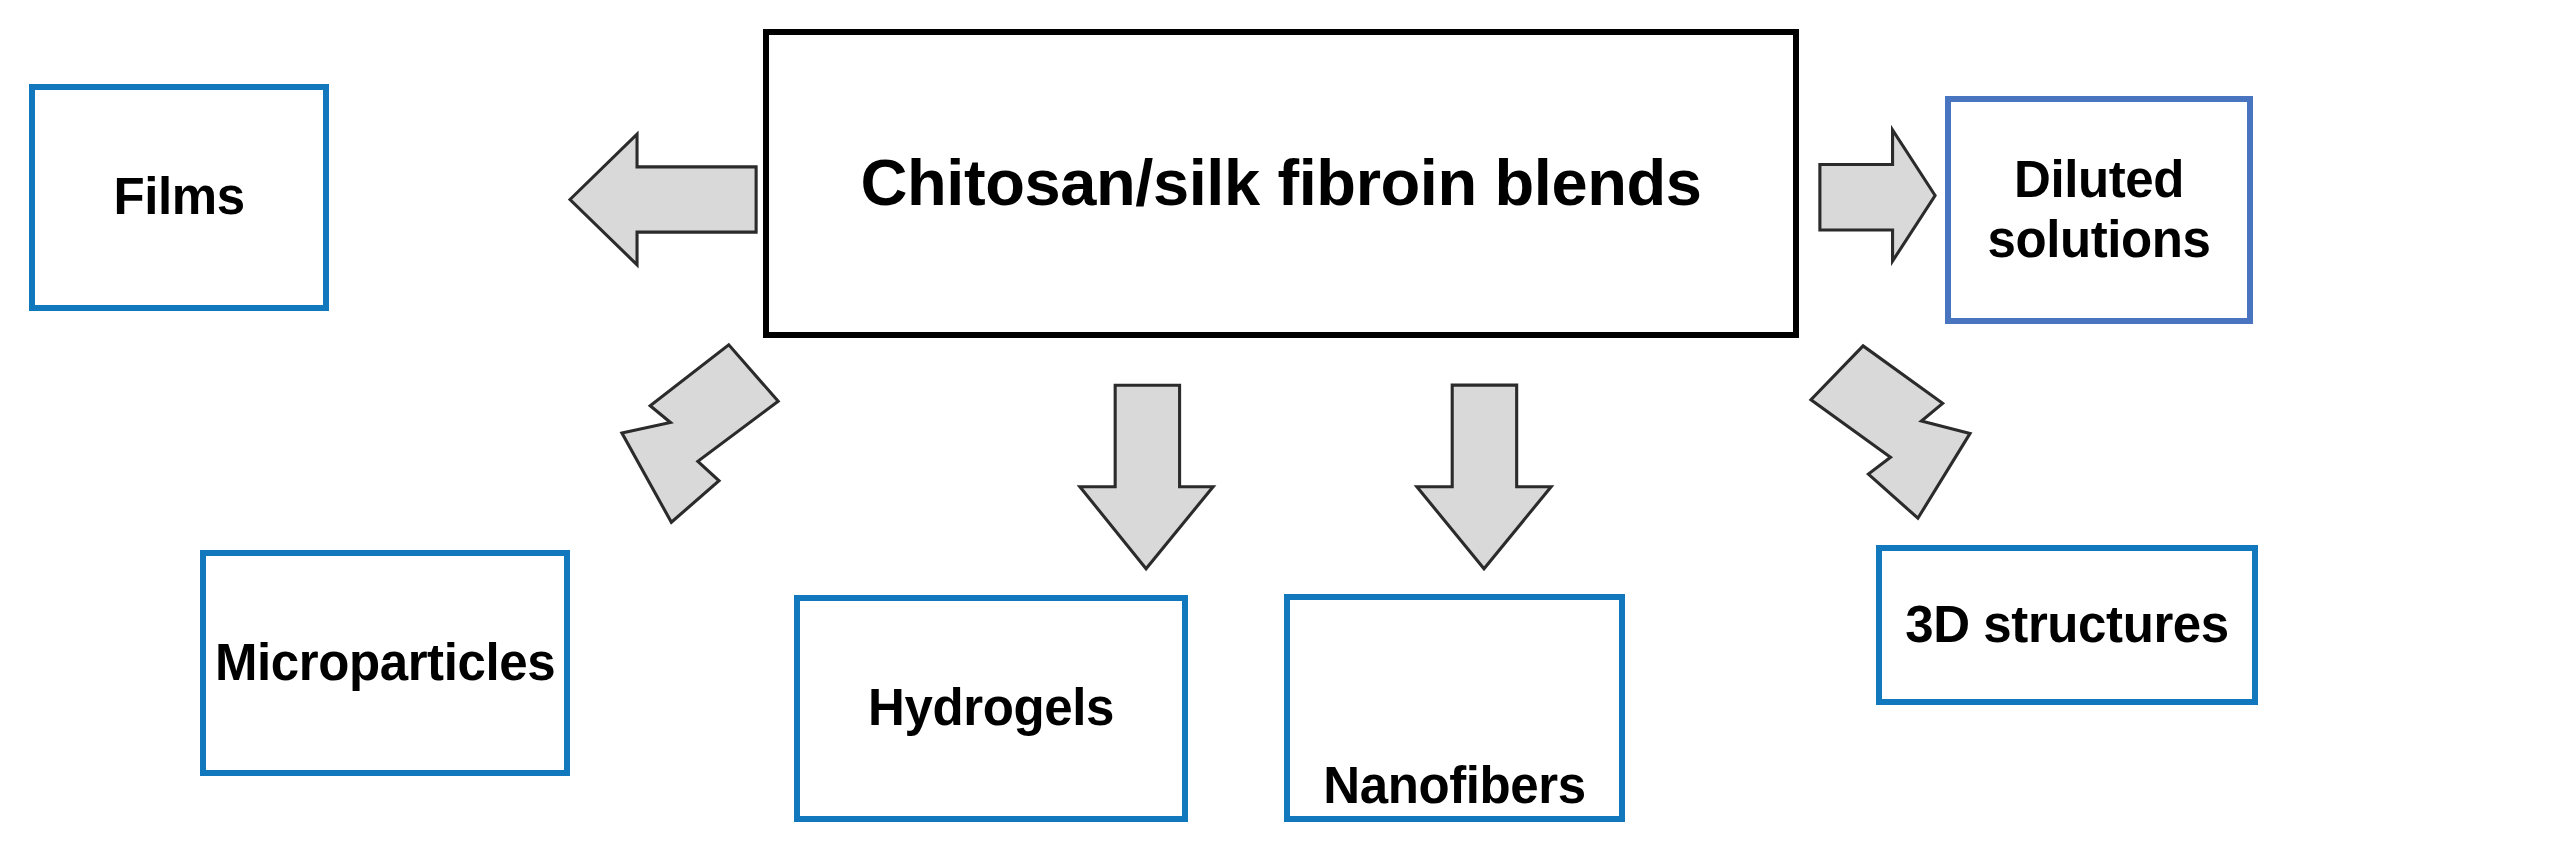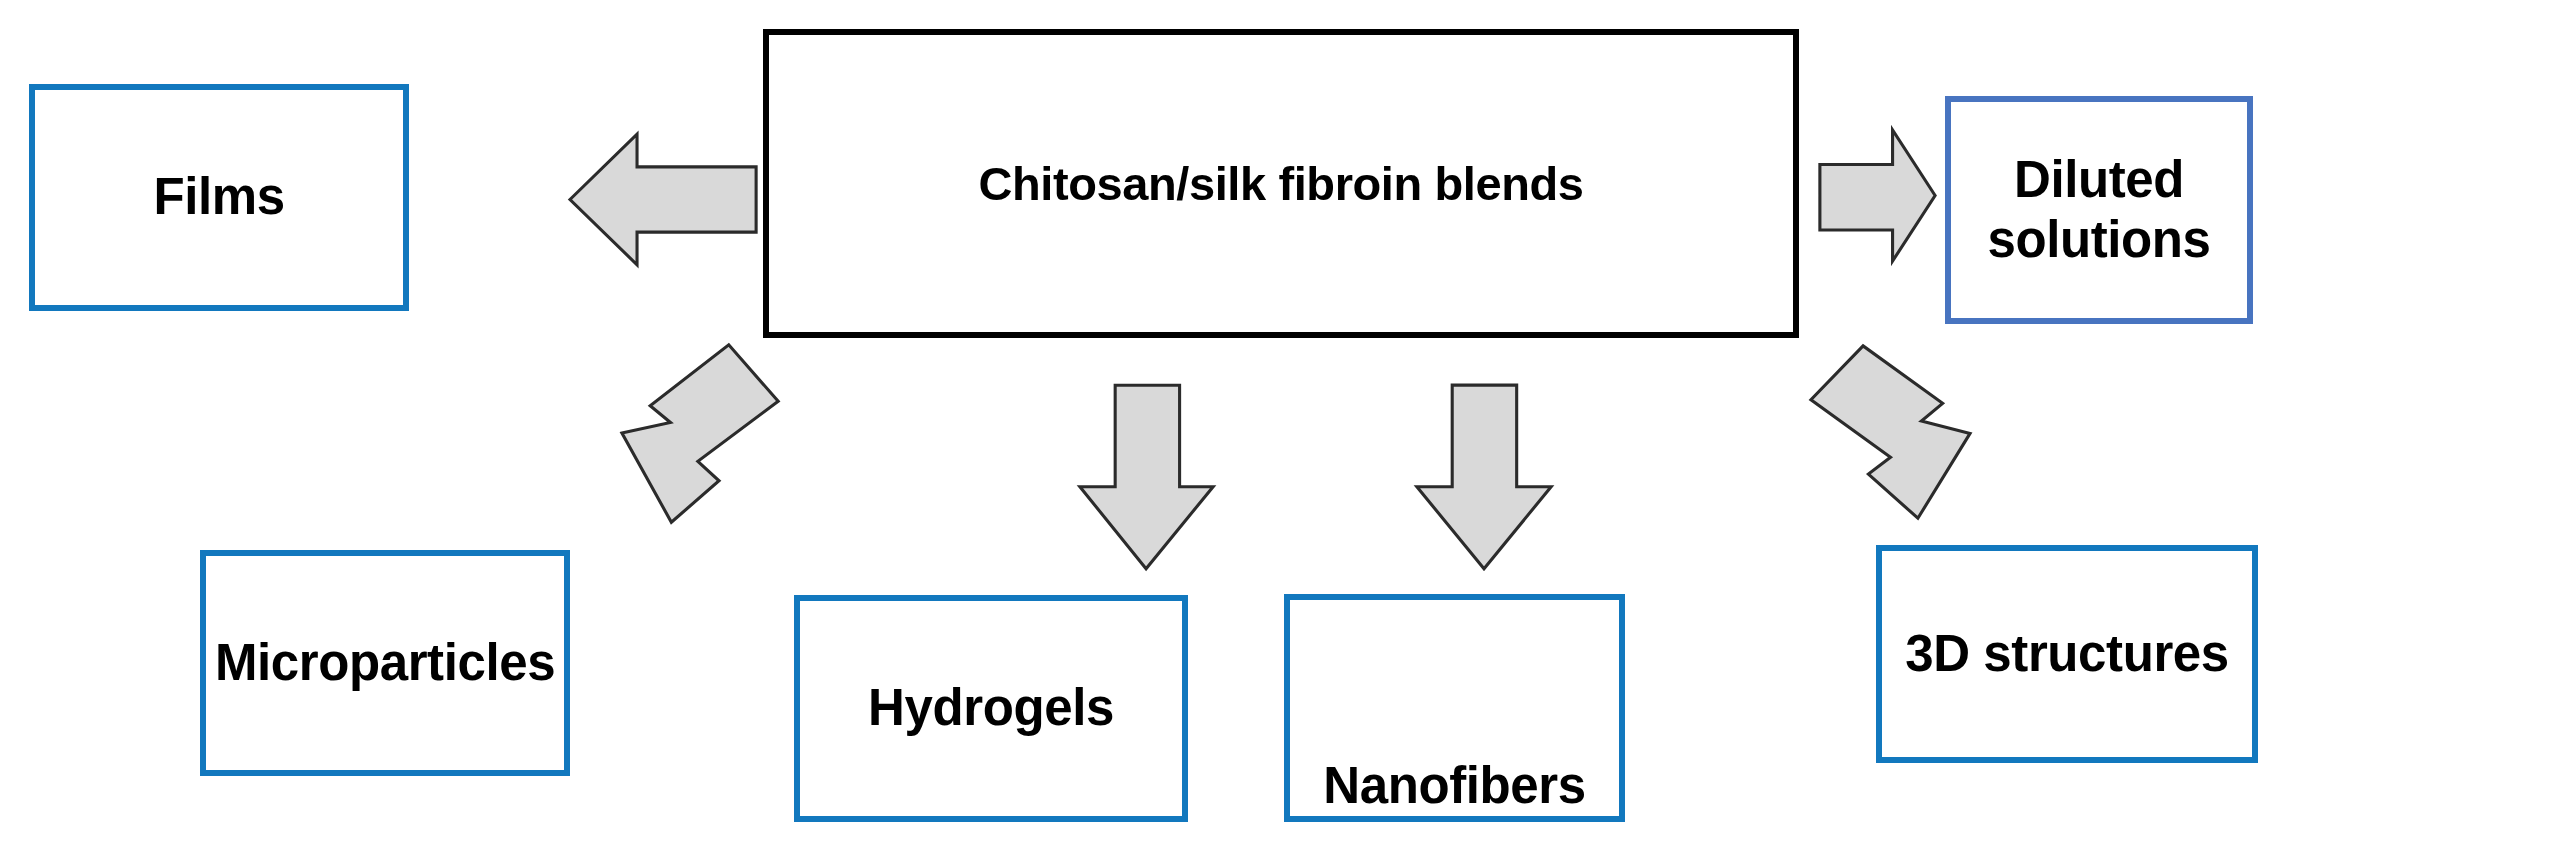--- a/index.html
+++ b/index.html
@@ -23,21 +23,21 @@
     justify-content: center;
     text-align: center;
     background: #ffffff;
     color: #000000;
     font-weight: bold;
     line-height: 1.18;
     letter-spacing: -0.4px;
   }
   .node.center {
     border: 6.2px solid #000000;
-    font-size: 47px;
+    font-size: 65px;
     padding: 0 17.7px;
   }
   .node.leaf {
     border: 6.2px solid #1278BE;
     font-size: 51px;
     padding: 0 10.6px;
   }
   .node.leaf.alt {
     border: 6.2px solid #4874C0;
   }
@@ -55,41 +55,41 @@
 </style>
 </head>
 <body>
 
 <div id="canvas">
 
   <div class="node center" style="left:763px; top:29px; width:1036px; height:309px;">
     <span>Chitosan/silk fibroin blends</span>
   </div>
 
-  <div class="node leaf" style="left:29px; top:84px; width:380px; height:227px;">
+  <div class="node leaf" style="left:29px; top:84px; width:300px; height:227px;">
     <span>Films</span>
   </div>
 
   <div class="node leaf alt" style="left:1945px; top:96px; width:308px; height:228px;">
     <span>Diluted solutions</span>
   </div>
 
   <div class="node leaf" style="left:200px; top:550px; width:370px; height:226px;">
     <span>Microparticles</span>
   </div>
 
   <div class="node leaf" style="left:794px; top:595px; width:394px; height:227px;">
     <span>Hydrogels</span>
   </div>
 
   <div class="node leaf" style="left:1284px; top:594px; width:341px; height:228px;align-items:flex-end;">
     <span>Nanofibers</span>
   </div>
 
-  <div class="node leaf" style="left:1876px; top:545px; width:382px; height:218px;">
+  <div class="node leaf" style="left:1876px; top:545px; width:382px; height:160px;">
     <span>3D structures</span>
   </div>
 
   <div class="arrow" style="left:570px; top:133px; width:187px; height:133px;">
     <svg width="187" height="133" viewBox="0 0 212 150">
       <polygon class="arrow-shape" points="0,75 76,1 76,38 211,38 211,112 76,112 76,149"></polygon>
     </svg>
   </div>
 
   <div class="arrow" style="left:1819px; top:129px; width:117px; height:133px;">

